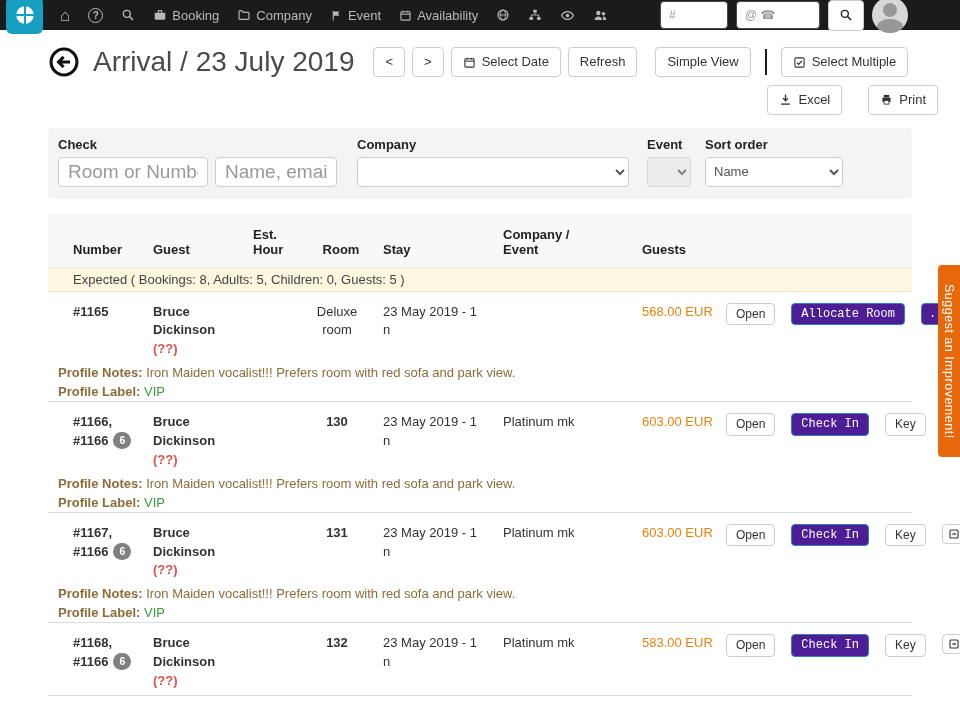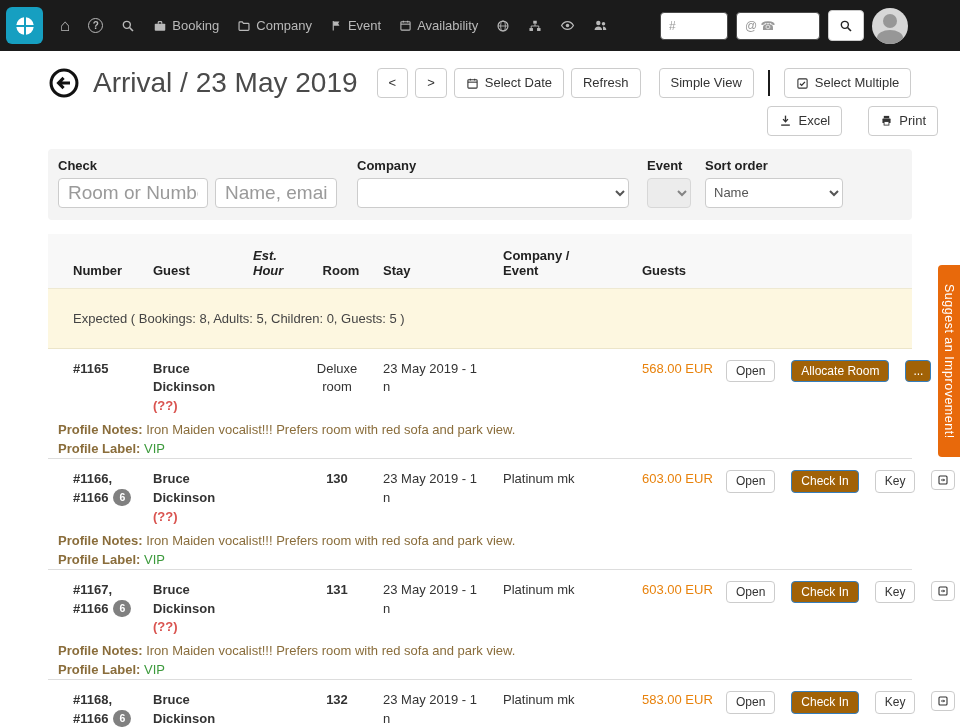--- a/index.html
+++ b/index.html
@@ -1,20 +1,20 @@
 <!DOCTYPE html>
 <html><head>
 <meta charset="utf-8">
 <style>
   * { box-sizing: border-box; margin: 0; padding: 0; }
   html,body { width: 960px; height: 727px; overflow: hidden; background: #fff;
     font-family: "Liberation Sans", sans-serif; font-size: 13px; color: #333; }
 
   
-  .navbar { height: 51px; background: #1b1b1b; display: flex; align-items: center; padding: 0 0 0 6px; }
+  .navbar { height: 30px; background: #1b1b1b; display: flex; align-items: center; padding: 0 0 0 6px; }
   .brand { width: 37px; height: 37px; background: #169fc1; border-radius: 6px;
     display: flex; align-items: center; justify-content: center; margin-right: 8px; cursor: pointer; }
   .nav-item { color: #b9b9b9; display: flex; align-items: center; gap: 5px;
     padding: 0 9px; height: 45px; cursor: pointer; font-size: 13px; }
   .nav-item svg { display: block; }
   .icon-home::before { content: "⌂"; font-size: 17px; line-height: 1; }
   .icon-help { width: 15px; height: 15px; border: 1.5px solid #b9b9b9; border-radius: 50%;
     display: inline-flex; align-items: center; justify-content: center; font-size: 10px; font-weight: bold; }
   .icon-help::before { content: "?"; }
   .nav-right { margin-left: auto; display: flex; align-items: center; gap: 8px; margin-right: 52px; }
@@ -31,21 +31,21 @@
   .avatar .body { position: absolute; left: 5px; top: 22px; width: 26px; height: 16px; border-radius: 50% 50% 0 0; background: #979797; }
 
   
   .page-head { display: flex; align-items: center; gap: 7px; padding: 16px 22px 0 48px; }
   .back-btn { width: 32px; height: 32px; color: #111; background: none; border: none; cursor: pointer; margin-right: 6px; }
   .page-title { font-size: 28px; font-weight: 400; color: #4a4a4a; margin-right: 12px; white-space: nowrap; }
   .btn { background: #fff; border: 1px solid #ccc; border-radius: 4px; padding: 6px 11px;
     font-size: 13px; color: #333; display: inline-flex; align-items: center; gap: 6px;
     cursor: pointer; font-family: inherit; line-height: 1.2; white-space: nowrap; }
   .btn svg { display: block; }
-  .btn-primary { background: #a16207; border-color: #357ebd; color: #fff; }
+  .btn-primary { background: #4c1d95; border-color: #357ebd; color: #fff; font-family: Liberation Mono, monospace; }
   .vert-divider { width: 2px; height: 26px; background: #1b1b1b; margin: 0 7px; }
   .export-row { display: flex; justify-content: flex-end; gap: 26px; padding: 7px 22px 0 48px; }
 
   
   .filter-panel { margin: 13px 48px 0; background: #f4f4f4; border-radius: 4px;
     padding: 9px 10px 12px; display: flex; align-items: flex-start; }
   .fgroup { display: flex; flex-direction: column; }
   .fgroup .flabel { font-weight: bold; font-size: 13px; color: #222; margin-bottom: 5px; }
   .finput { height: 30px; border: 1px solid #ccc; border-radius: 4px; padding: 0 9px;
     font-size: 19px; color: #555; background: #fff; font-family: inherit; }
@@ -57,24 +57,24 @@
   .g-company { margin-left: 20px; }
   .g-event { margin-left: 18px; }
   .g-sort { margin-left: 14px; }
 
   
   .table-wrap { margin: 14px 48px 0; }
   .thead, .row-main { display: grid; grid-template-columns: 80px 100px 48px 72px 118px 145px 90px 1fr;
     padding-left: 25px; }
   .thead { align-items: end; padding-top: 14px; padding-bottom: 10px; background: #f8f8f8; }
   .th { font-weight: bold; font-size: 13px; color: #222; }
-  .th-inner-est { display: inline-block; max-width: 32px; font-style: italic; }
+  .th-inner-est { display: inline-block; max-width: 32px; }
   .th-inner-company { display: inline-block; max-width: 80px; }
   .summary-row { background: #fdf7e0; border-top: 1px solid #eee9d2; border-bottom: 1px solid #ece5c9;
-    padding: 22px 25px; font-size: 13px; color: #444; }
+    padding: 4px 25px; font-size: 13px; color: #444; }
   .booking { border-bottom: 1px solid #ddd; padding-bottom: 0; }
   .row-main { padding-top: 11px; padding-bottom: 4px; align-items: start; }
   .cell { font-size: 13px; line-height: 1.45; padding-right: 8px; }
   .c-number { font-weight: bold; color: #333; }
   .badge { background: #808080; color: #fff; border-radius: 9px; font-size: 10.5px; font-weight: bold;
     padding: 1px 6px; margin-left: 5px; display: inline-block; vertical-align: 1px; }
   .badge:empty { display: none; }
   .guest-name { font-weight: bold; color: #333; }
   .guest-flag { font-weight: bold; color: #d9534f; }
   .c-room { padding-left: 8px; text-align: center; }
@@ -203,21 +203,21 @@
   </div>
 </div>
 
 <div class="page-head">
   <button class="back-btn">
     <svg width="32" height="32" viewBox="0 0 24 24">
       <circle cx="12" cy="12" r="9.7" fill="none" stroke="currentColor" stroke-width="2.3"></circle>
       <path d="M16.5 12h-8M11.7 8.2L7.9 12l3.8 3.8" fill="none" stroke="currentColor" stroke-width="2.3"></path>
     </svg>
   </button>
-  <div class="page-title">Arrival / 23 May 2019</div>
+  <div class="page-title">Arrival / 23 July 2019</div>
   <button class="btn">&lt;</button>
   <button class="btn">&gt;</button>
   <button class="btn">
     <svg width="13" height="13" viewBox="0 0 24 24">
       <rect x="3.5" y="5" width="17" height="15.5" rx="1.5" fill="none" stroke="currentColor" stroke-width="2"></rect>
       <line x1="3.5" y1="9.5" x2="20.5" y2="9.5" stroke="currentColor" stroke-width="2"></line>
       <line x1="8" y1="3" x2="8" y2="6.5" stroke="currentColor" stroke-width="2"></line>
       <line x1="16" y1="3" x2="16" y2="6.5" stroke="currentColor" stroke-width="2"></line>
     </svg>
     <span>Select Date</span>

